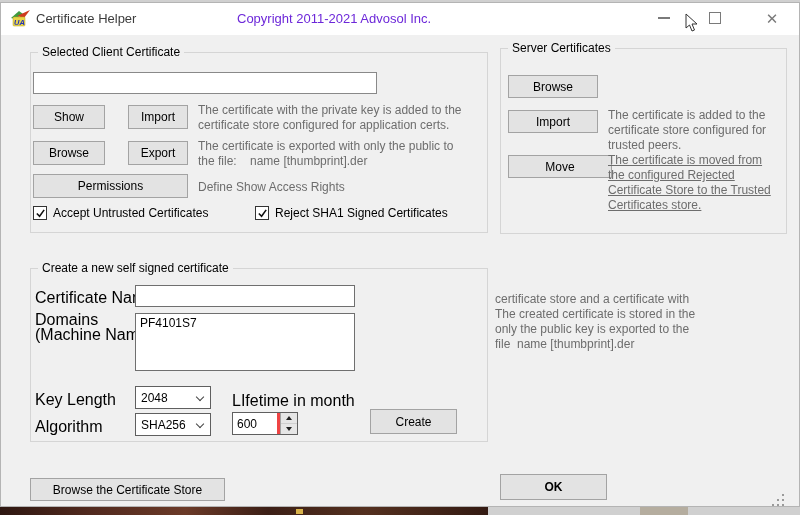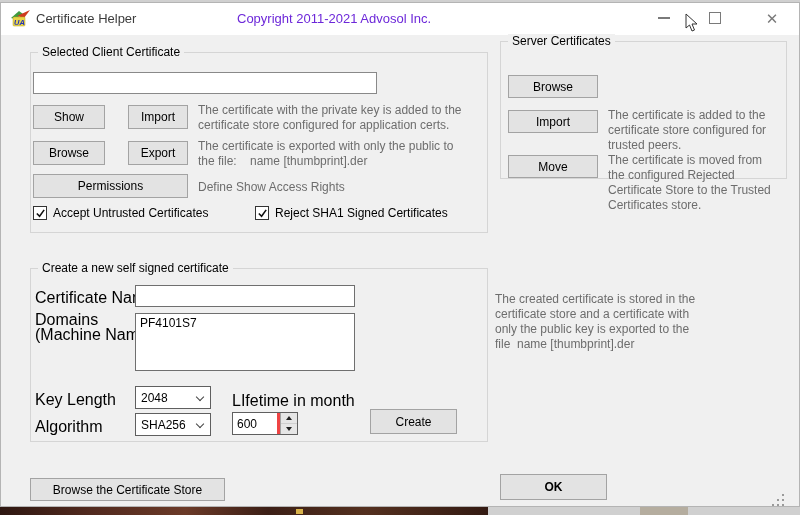--- a/index.html
+++ b/index.html
@@ -136,34 +136,34 @@
   </div>
   <div class="checkrow" style="left:255px; top:206px;">
     <div class="checkbox">
       <svg width="11" height="11" viewBox="0 0 12 12">
           <polyline points="2,6 5,9 10,2" fill="none" stroke="#111" stroke-width="1.7"></polyline>
         </svg>
     </div>
     <span class="checklabel">Reject SHA1 Signed Certificates</span>
   </div>
 
-  <div class="group" style="left:500px; top:41px; width:287px; height:138px;">
+  <div class="group" style="left:500px; top:48px; width:287px; height:186px;">
     <span class="group-label">Server Certificates</span>
   </div>
 
   <button class="btn" style="left:508px; top:75px; width:90px; height:23px;">Browse</button>
   <button class="btn" style="left:508px; top:110px; width:90px; height:23px;">Import</button>
   <div class="desc" style="left:608px; top:108px;">
     <span>The certificate is added to the</span>
     <span>certificate store configured for</span>
     <span>trusted peers.</span>
   </div>
 
-  <button class="btn" style="left:508px; top:155px; width:90px; height:23px;">Move</button>
-  <div class="desc" style="left:608px; top:153px;">
+  <button class="btn" style="left:508px; top:155px; width:104px; height:23px;">Move</button>
+  <div class="desc" style="left:608px; top:153px;text-decoration:underline;">
     <span>The certificate is moved from</span>
     <span>the configured Rejected</span>
     <span>Certificate Store to the Trusted</span>
     <span>Certificates store.</span>
   </div>
 
   <div class="group" style="left:30px; top:268px; width:458px; height:174px;">
     <span class="group-label">Create a new self signed certificate</span>
   </div>
 
@@ -195,22 +195,22 @@
       </div>
       <div class="spin-btn down">
         <i class="tri-down"></i>
       </div>
     </div>
   </div>
 
   <button class="btn" style="left:370px; top:409px; width:87px; height:25px;">Create</button>
 
   <div class="desc" style="left:495px; top:292px;">
+    <span>certificate store and a certificate with</span>
     <span>The created certificate is stored in the</span>
-    <span>certificate store and a certificate with</span>
     <span>only the public key is exported to the</span>
     <span>file  name [thumbprint].der</span>
   </div>
 
   <button class="btn" style="left:30px; top:478px; width:195px; height:23px;">Browse the Certificate Store</button>
   <button class="btn" style="left:500px; top:474px; width:107px; height:26px; font-weight:bold;">OK</button>
 
   <div class="grip">
     <i style="left:10px; top:0;"></i>
     <i style="left:10px; top:5px;"></i>

